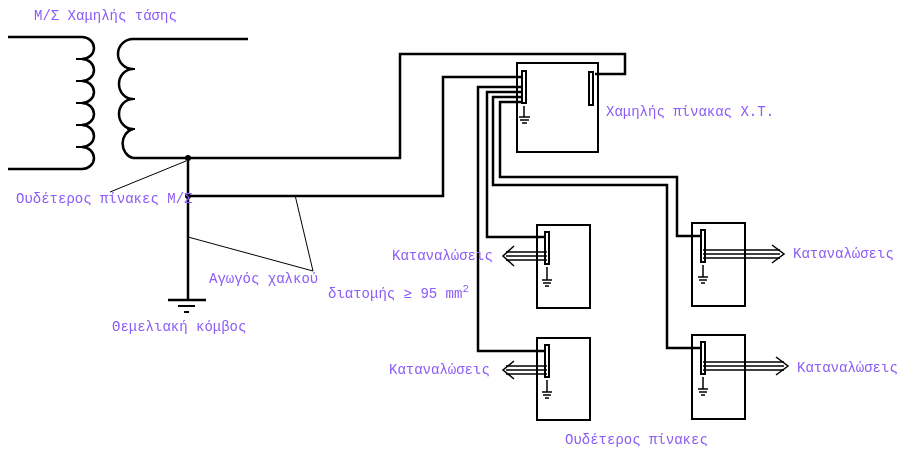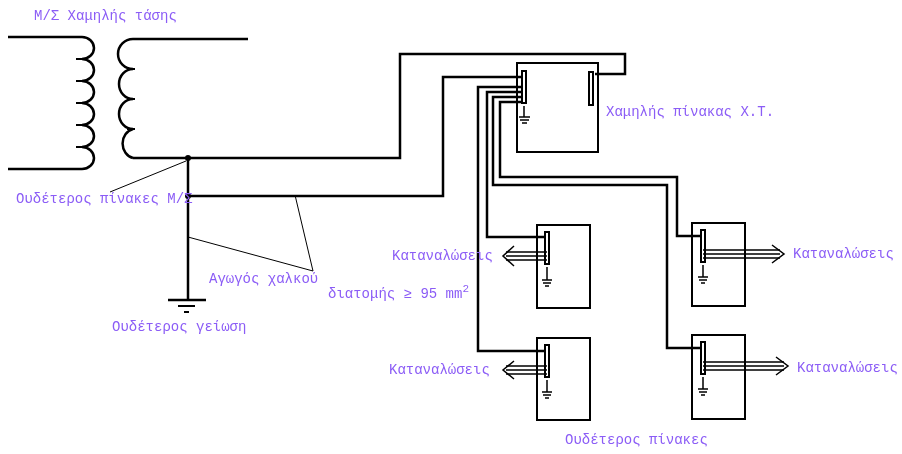--- a/index.html
+++ b/index.html
@@ -99,19 +99,19 @@
       <path d="M703,362 L784,362 M703,366 L784,366 M703,370 L784,370"></path>
       <path d="M776,357 L788,366 L776,375"></path>
     </g>
   </g>
 </svg>
 
 <div class="lbl" style="left:34px; top:8px;">Μ/Σ Χαμηλής τάσης</div>
 <div class="lbl" style="left:16px; top:191px;">Ουδέτερος πίνακες Μ/Σ</div>
 <div class="lbl" style="left:209px; top:271px;">Αγωγός χαλκού</div>
 <div class="lbl" style="left:328px; top:271px;margin-top:10px;"><span>διατομής ≥ 95 mm</span><sup>2</sup></div>
-<div class="lbl" style="left:112px; top:319px;">Ουδέτερος γείωση</div>
+<div class="lbl" style="left:112px; top:319px;">Θεμελιακή κόμβος</div>
 <div class="lbl" style="left:606px; top:104px;">Χαμηλής πίνακας Χ.Τ.</div>
 <div class="lbl" style="left:565px; top:432px;">Ουδέτερος πίνακες</div>
 <div class="lbl" style="left:392px; top:248px;">Καταναλώσεις</div>
 <div class="lbl" style="left:389px; top:362px;">Καταναλώσεις</div>
 <div class="lbl" style="left:793px; top:246px;">Καταναλώσεις</div>
 <div class="lbl" style="left:797px; top:360px;">Καταναλώσεις</div>
 
 </body></html>

